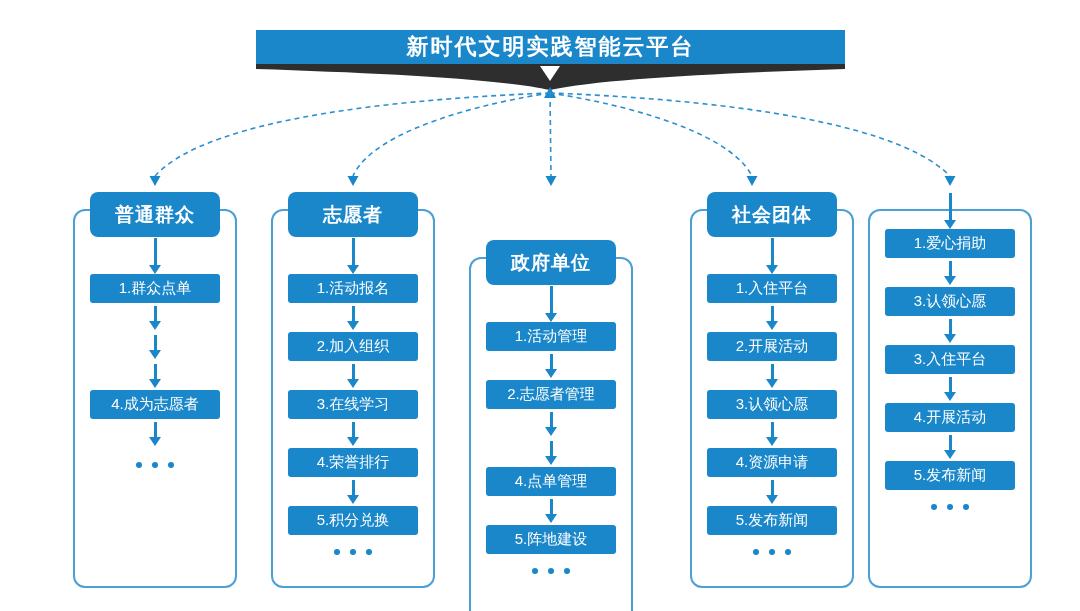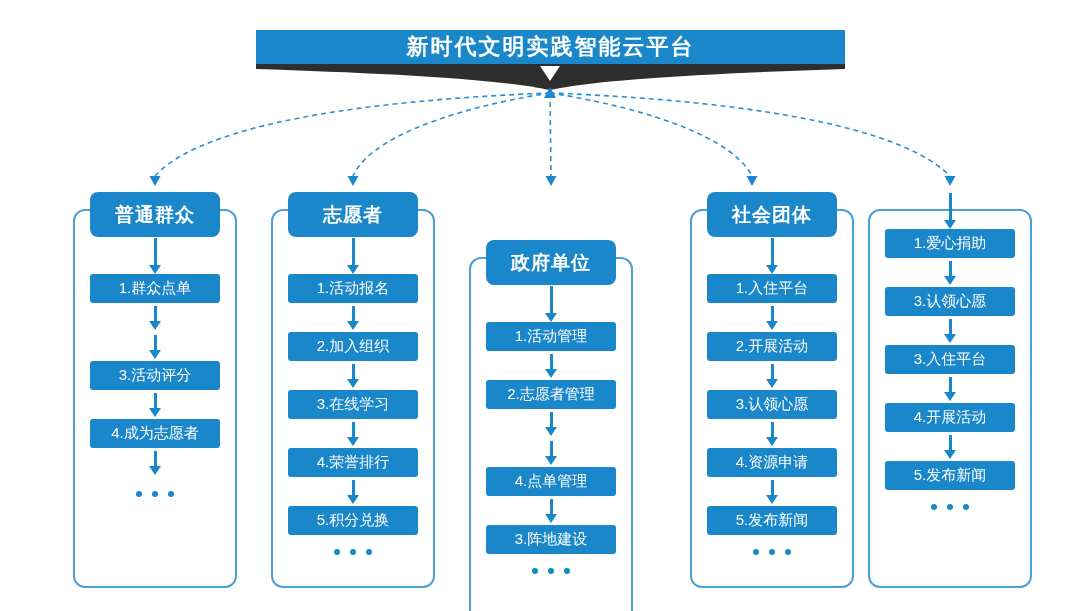--- a/index.html
+++ b/index.html
@@ -92,21 +92,20 @@
       </div>
     <div class="item">1.群众点单</div>
     <div class="arrow arrow-sm">
         <span class="stem"></span>
         <span class="head"></span>
       </div>
     <div class="arrow arrow-sm">
         <span class="stem"></span>
         <span class="head"></span>
       </div>
-    <div class="item">3.活动评分</div>
     <div class="arrow arrow-sm">
         <span class="stem"></span>
         <span class="head"></span>
       </div>
     <div class="item">4.成为志愿者</div>
     <div class="arrow arrow-sm">
         <span class="stem"></span>
         <span class="head"></span>
       </div>
     <div class="dots">
@@ -170,21 +169,21 @@
       </div>
     <div class="arrow arrow-sm">
         <span class="stem"></span>
         <span class="head"></span>
       </div>
     <div class="item">4.点单管理</div>
     <div class="arrow arrow-sm">
         <span class="stem"></span>
         <span class="head"></span>
       </div>
-    <div class="item">3.阵地建设</div>
+    <div class="item">5.阵地建设</div>
     <div class="dots">
         <i></i>
         <i></i>
         <i></i>
       </div>
   </div>
 
   <div class="col c4">
     <div class="outline"></div>
     <div class="col-header">社会团体</div>

